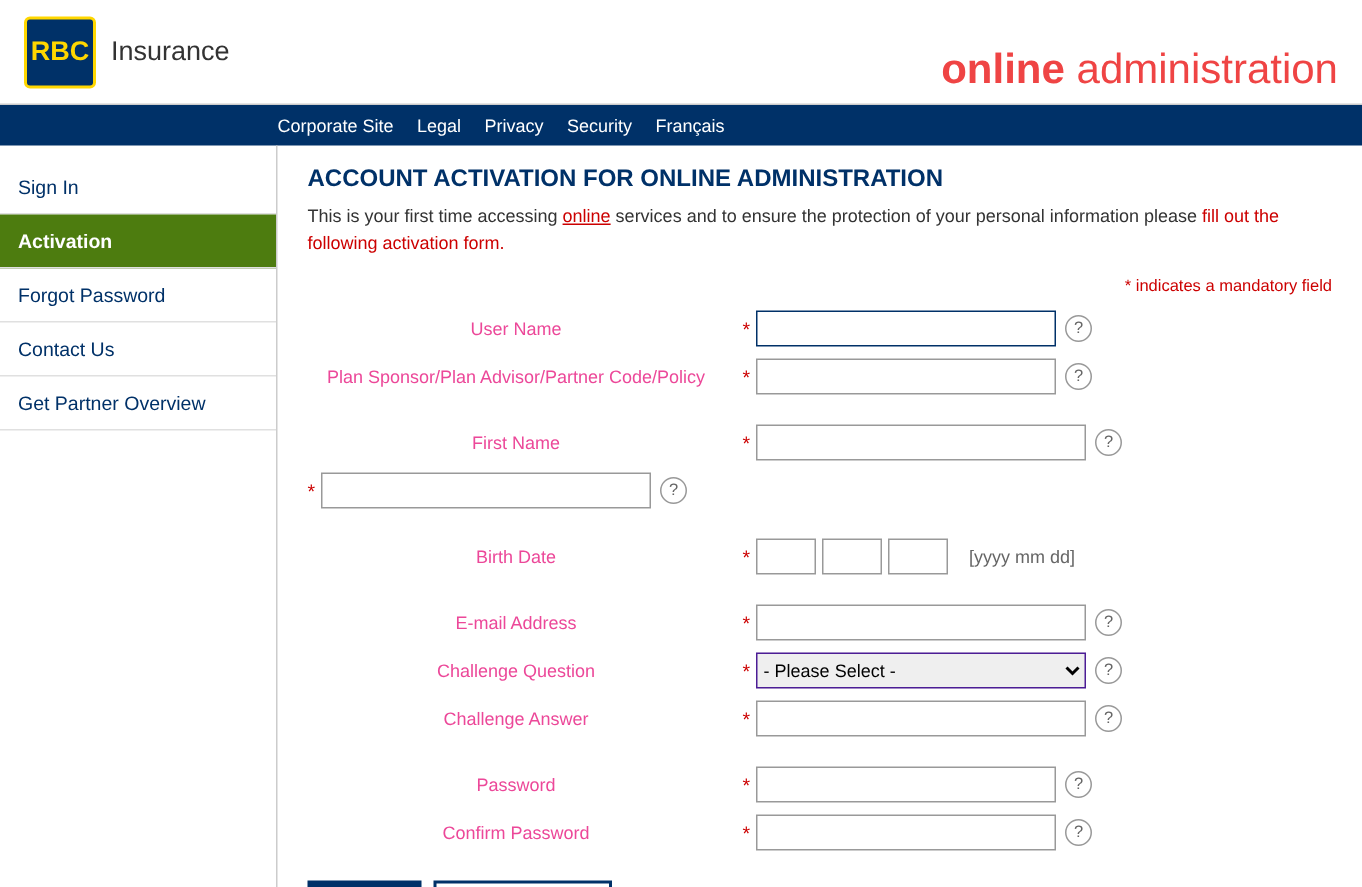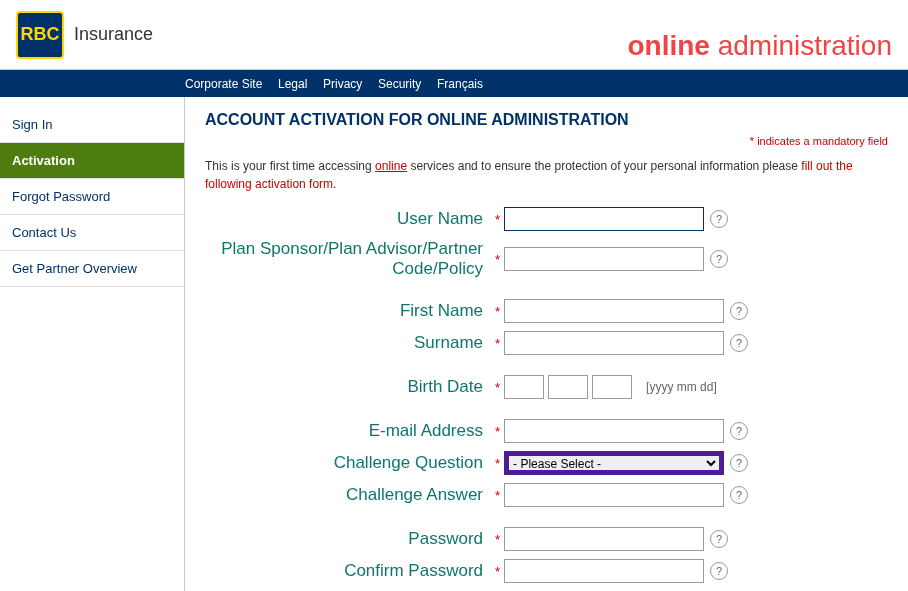--- a/index.html
+++ b/index.html
@@ -29,35 +29,35 @@
     #content { flex: 1; padding: 14px 20px; }
     #page-title { color: #003168; font-size: 16px; font-weight: bold; text-transform: uppercase; margin-bottom: 6px; }
     #page-intro { font-size: 12px; color: #333; margin-bottom: 14px; line-height: 1.5; }
     #page-intro span.highlight { color: #cc0000; }
     #page-intro a, #page-intro span.link { color: #cc0000; text-decoration: underline; }
 
     #mandatory-note { text-align: right; color: #cc0000; font-size: 11px; margin-bottom: 10px; }
     #mandatory-note span.star { color: #cc0000; }
 
     .form-row { display: flex; align-items: center; margin-bottom: 8px; }
-    .form-label { width: 290px; color: #0f766e; font-size: 17px; text-align: right; padding-right: 12px; }
+    .form-label { width: 290px; color: #ec4899; font-size: 12px; text-align: center; padding-right: 12px; }
     .form-star { color: #cc0000; margin-right: 4px; font-size: 13px; }
     .form-input { border: 1px solid #999; padding: 3px 5px; font-size: 13px; height: 24px; }
     .form-input.medium { width: 200px; }
     .form-input.wide { width: 220px; }
     .form-input.focused { border-color: #003168; }
     .help-icon { display: inline-flex; align-items: center; justify-content: center; width: 18px; height: 18px; border-radius: 50%; border: 1px solid #999; color: #666; font-size: 11px; margin-left: 6px; cursor: pointer; }
 
     
     .birth-date-group { display: flex; align-items: center; gap: 4px; }
     .birth-input { width: 40px; height: 24px; border: 1px solid #999; padding: 2px 4px; font-size: 13px; }
     .birth-hint { color: #666; font-size: 12px; margin-left: 10px; }
 
     
-    select.form-select { width: 220px; height: 24px; border: 5px solid #4c1d95; font-size: 12px; }
+    select.form-select { width: 220px; height: 24px; border: 1px solid #4c1d95; font-size: 12px; }
 
     
     .form-spacer { height: 12px; }
 
     
     #button-row { margin-top: 20px; display: flex; gap: 8px; }
     .btn-submit { background: #003168; color: #fff; border: none; padding: 6px 16px; font-size: 13px; cursor: pointer; font-weight: bold; }
     .btn-clear { background: #fff; color: #003168; border: 2px solid #003168; padding: 4px 14px; font-size: 13px; cursor: pointer; font-weight: bold; }
   </style>
 </head>
@@ -86,29 +86,29 @@
   <div id="sidebar">
     <div class="sidebar-item">Sign In</div>
     <div class="sidebar-item active">Activation</div>
     <div class="sidebar-item">Forgot Password</div>
     <div class="sidebar-item">Contact Us</div>
     <div class="sidebar-item">Get Partner Overview</div>
   </div>
 
   <div id="content">
     <div id="page-title">ACCOUNT ACTIVATION FOR ONLINE ADMINISTRATION</div>
+    <div id="page-intro">
+      <span>This is your first time accessing </span><span class="link">online</span><span> services and to ensure the protection of your personal information please </span><span class="highlight">fill out the following activation form.</span>
+    </div>
+
     <div id="mandatory-note">
       <span class="star">*</span>
       <span> indicates a mandatory field</span>
     </div>
 
-    <div id="page-intro">
-      <span>This is your first time accessing </span><span class="link">online</span><span> services and to ensure the protection of your personal information please </span><span class="highlight">fill out the following activation form.</span>
-    </div>
-
     <div class="form-row">
       <div class="form-label">User Name</div>
       <span class="form-star">*</span>
       <input type="text" class="form-input medium focused" style="">
       <span class="help-icon">?</span>
     </div>
 
     <div class="form-row">
       <div class="form-label">Plan Sponsor/Plan Advisor/Partner Code/Policy</div>
       <span class="form-star">*</span>
@@ -119,21 +119,20 @@
     <div class="form-spacer"></div>
 
     <div class="form-row">
       <div class="form-label">First Name</div>
       <span class="form-star">*</span>
       <input type="text" class="form-input wide" style="">
       <span class="help-icon">?</span>
     </div>
 
     <div class="form-row">
-      <div class="form-label">Surname</div>
       <span class="form-star">*</span>
       <input type="text" class="form-input wide" style="">
       <span class="help-icon">?</span>
     </div>
 
     <div class="form-spacer"></div>
 
     <div class="form-row">
       <div class="form-label">Birth Date</div>
       <span class="form-star">*</span>

